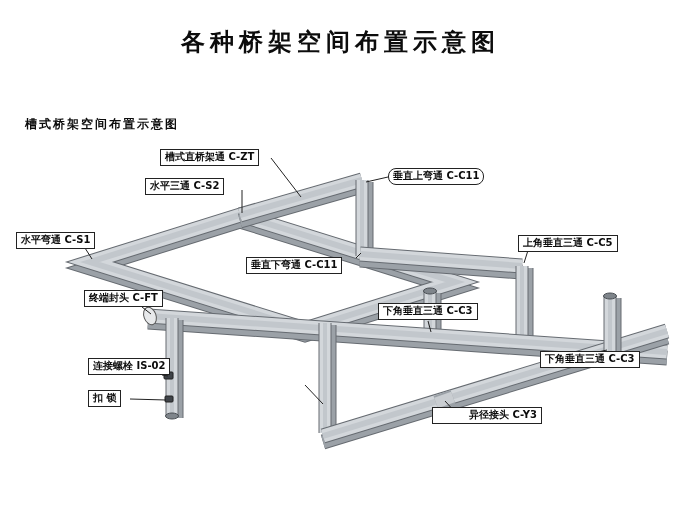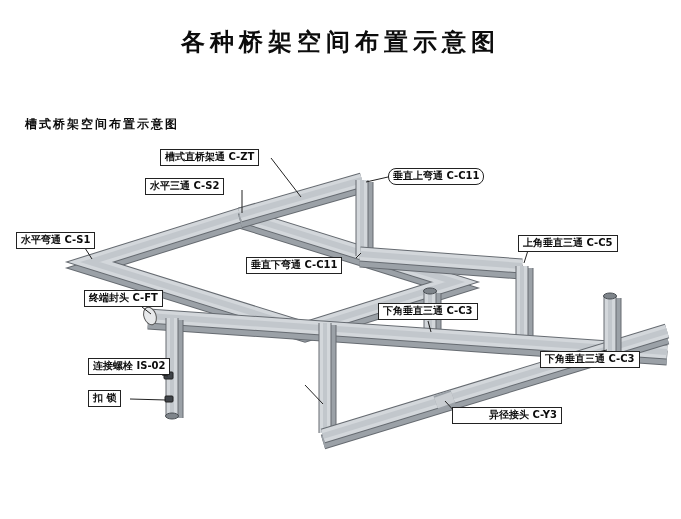--- a/index.html
+++ b/index.html
@@ -119,15 +119,15 @@
   <div class="lbl" style="left:145px;top:178px;">水平三通 C-S2</div>
   <div class="lbl" style="left:388px;top:168px;border-radius:8px;">垂直上弯通 C-C11</div>
   <div class="lbl" style="left:16px;top:232px;text-align:center;">水平弯通 C-S1</div>
   <div class="lbl" style="left:246px;top:257px;">垂直下弯通 C-C11</div>
   <div class="lbl" style="left:518px;top:235px;">上角垂直三通 C-C5</div>
   <div class="lbl" style="left:84px;top:290px;">终端封头 C-FT</div>
   <div class="lbl" style="left:378px;top:303px;">下角垂直三通 C-C3</div>
   <div class="lbl" style="left:88px;top:358px;">连接螺栓 IS-02</div>
   <div class="lbl" style="left:540px;top:351px;">下角垂直三通 C-C3</div>
   <div class="lbl" style="left:88px;top:390px;">扣 锁</div>
-  <div class="lbl" style="left:452px;top:407px;padding-left:36px;">异径接头 C-Y3</div>
+  <div class="lbl" style="left:432px;top:407px;padding-left:36px;">异径接头 C-Y3</div>
 
 </div>
 
 </body></html>

